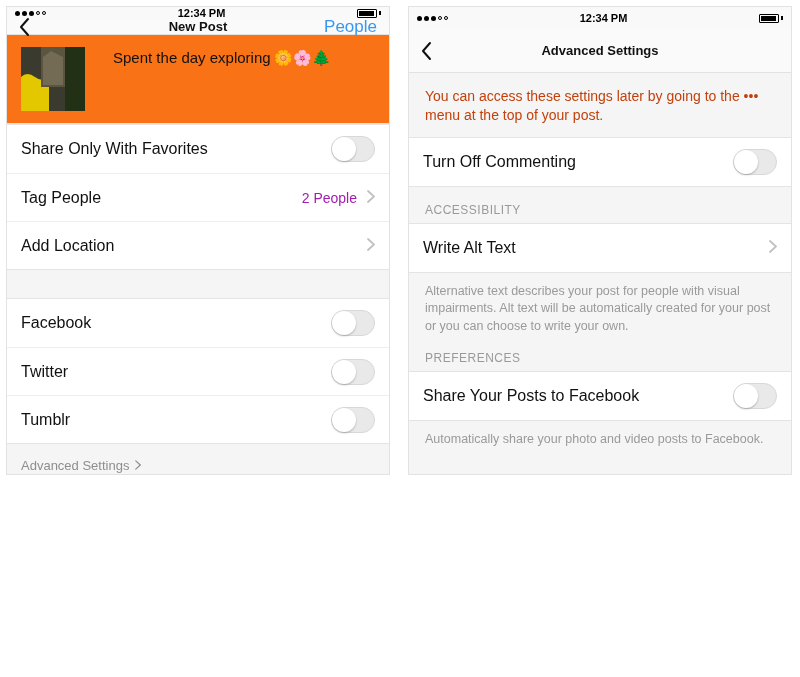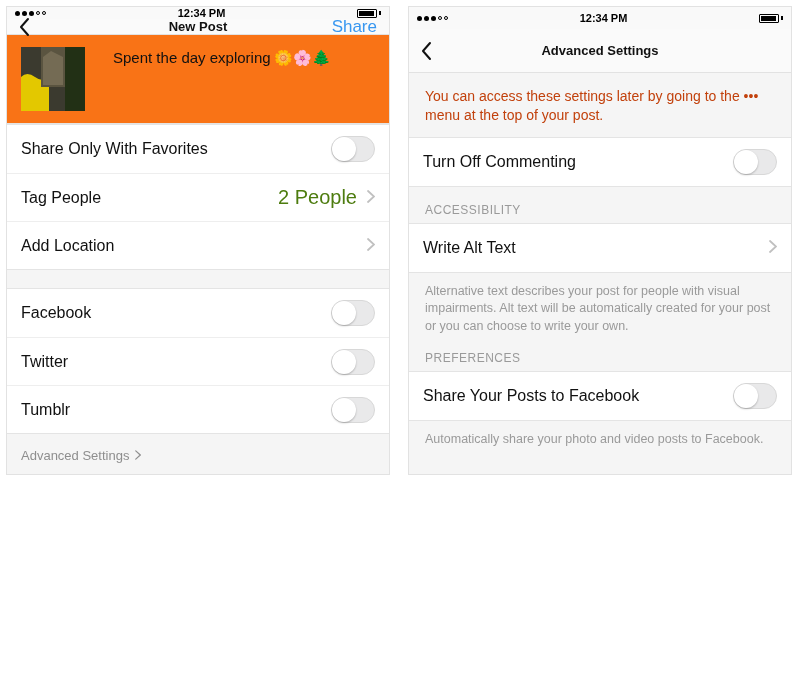--- a/index.html
+++ b/index.html
@@ -22,24 +22,24 @@
   .status .batt-body::after { content:""; position:absolute; left:1px; top:1px; bottom:1px; width:15px; background:#000; }
   .status .batt-tip { width:2px; height:4px; background:#000; }
   
   .nav { height: 44px; background:#fafafa; border-bottom:1px solid #e2e2e2; display:flex; align-items:center; justify-content:center; position:relative; }
   .nav .title { font-size:13px; font-weight:600; color:#111; }
   .nav .back { position:absolute; left:10px; top:0; bottom:0; display:flex; align-items:center; }
   .nav .share { position:absolute; right:12px; top:0; bottom:0; display:flex; align-items:center; font-size:17px; color:#3897f0; font-weight:400; }
   .chev-back svg { width:14px; height:20px; }
   
   .group { background:#fff; border-top:1px solid #e4e4e4; border-bottom:1px solid #e4e4e4; }
-  .group + .group { margin-top:18px; }
+  .group + .group { margin-top:28px; }
   .row { min-height:48px; padding:0 14px; display:flex; align-items:center; justify-content:space-between; font-size:16px; color:#111; }
   .row + .row { border-top:1px solid #eee; }
-  .row .meta { color:#4d7c0f; font-size:20px; margin-right:6px; }
+  .row .meta { color:#a21caf; font-size:14px; margin-right:6px; }
   .row .right { display:flex; align-items:center; gap:4px;}
   .chev-right svg { width:8px; height:13px; }
   .toggle { width:44px; height:26px; border-radius:13px; background:#e9e9ea; border:1px solid #d8d8d8; position:relative; }
   .toggle .knob { width:24px; height:24px; background:#fff; border-radius:50%; position:absolute; left:0; top:0; box-shadow:0 1px 2px rgba(0,0,0,.25); }
   
   .caption { background:#f97316; border-bottom:1px solid #e4e4e4; padding:12px 14px; display:flex; gap:28px; }
   .thumb { width:64px; height:64px; background:#555; }
   .thumb svg { width:64px; height:64px; display:block; }
   .caption-text { font-size:15px; color:#111; padding-top:2px; }
   
@@ -71,21 +71,21 @@
           <span class="batt-tip"></span>
         </span>
     </div>
     <div class="nav">
       <span class="back chev-back">
         <svg viewBox="0 0 14 20">
             <path d="M11 2 L4 10 L11 18" stroke="#111" stroke-width="2" fill="none" stroke-linecap="round" stroke-linejoin="round"></path>
           </svg>
       </span>
       <span class="title">New Post</span>
-      <span class="share">Share</span>
+      <span class="share">People</span>
     </div>
 
     <div class="caption">
       <span class="thumb">
         <svg viewBox="0 0 64 64">
           <rect width="64" height="64" fill="#3b3a2f"></rect>
           <path d="M0 64 L0 30 Q6 24 14 30 Q22 36 28 30 L28 64 Z" fill="#e3c800"></path>
           <path d="M20 0 L44 0 L44 40 L20 40 Z" fill="#5a5440"></path>
           <path d="M22 38 L42 38 L42 10 L30 4 L22 10 Z" fill="#746b54"></path>
           <rect x="44" y="0" width="20" height="64" fill="#223015"></rect>

